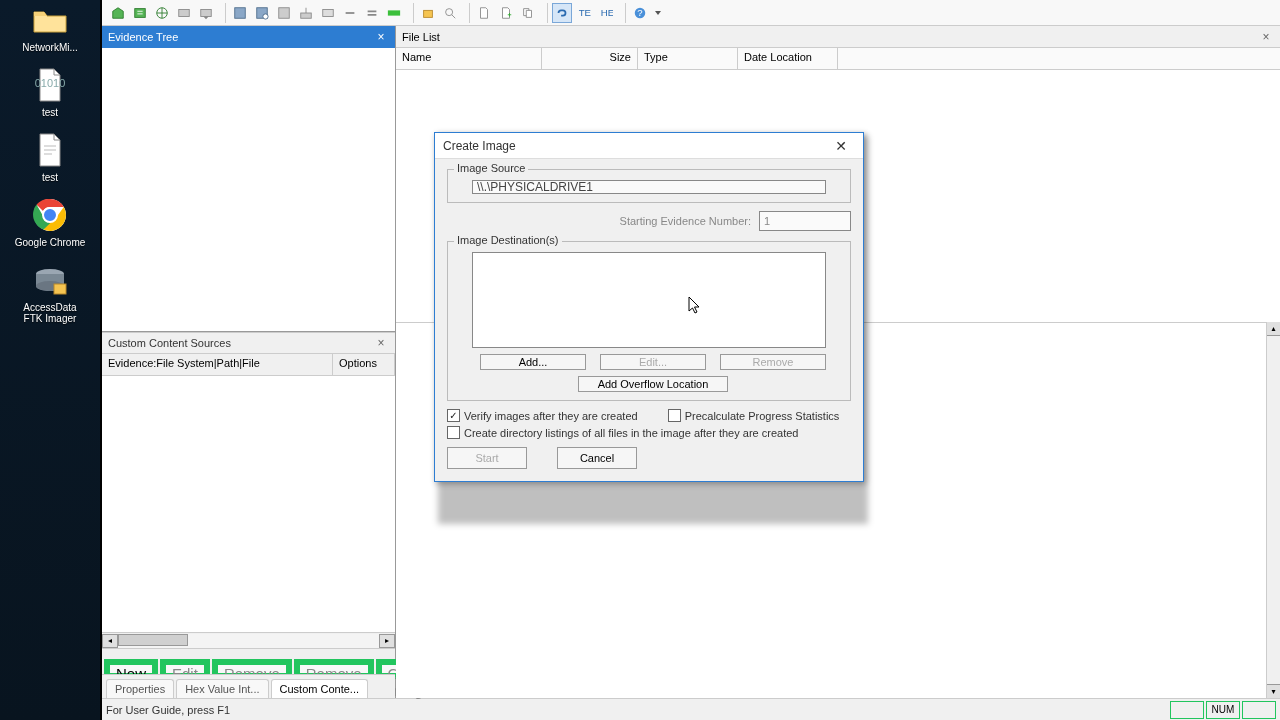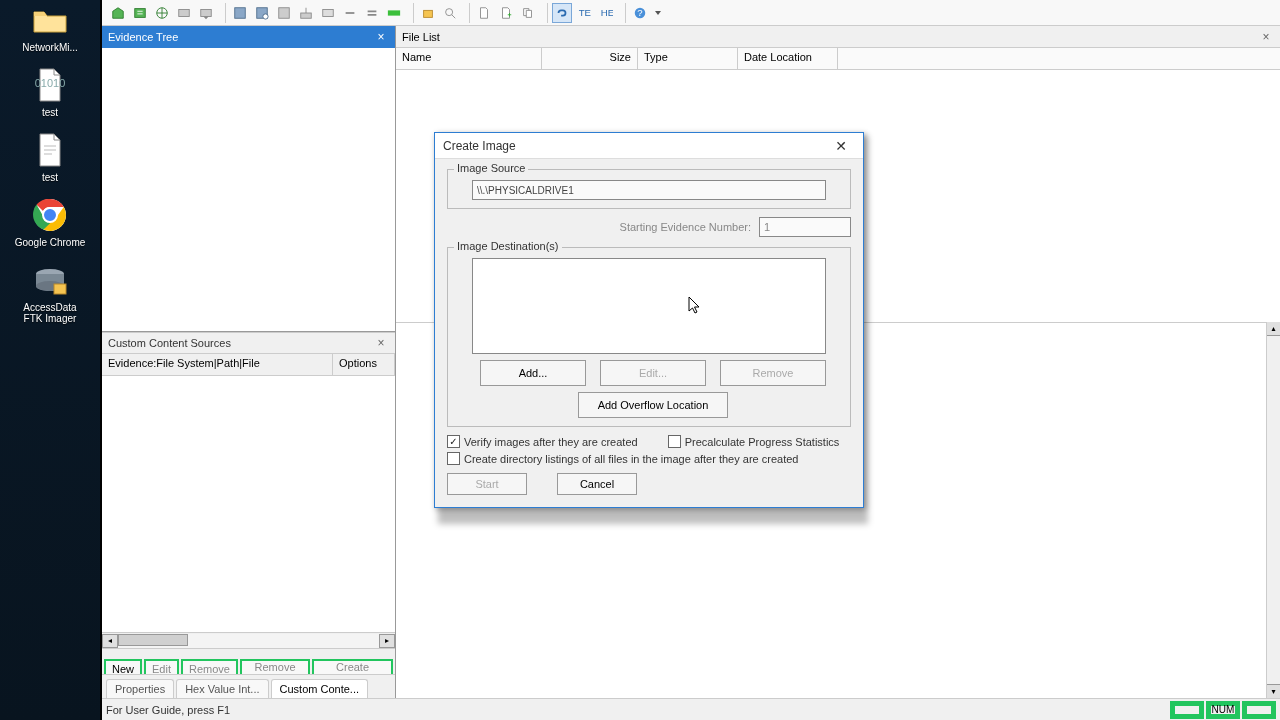--- a/index.html
+++ b/index.html
@@ -40,21 +40,21 @@
 .cs-header-row { height: 22px; background: #f0f0f0; border-bottom: 1px solid #ccc; display: flex; }
 .cs-header-row .col { padding: 3px 6px; border-right: 1px solid #ccc; }
 .cs-header-row .c1 { flex: 1; }
 .cs-header-row .c2 { width: 62px; }
 .cs-list { flex: 1; background: #fff; position: relative; }
 .cs-scrollbar { height: 16px; background: #f0f0f0; border-top: 1px solid #ccc; display: flex; align-items: center; }
 .cs-scrollbar .arrow { width: 16px; height: 14px; background: #e0e0e0; border: 1px solid #999; display: flex; align-items: center; justify-content: center; font-size: 8px; }
 .cs-scrollbar .track { flex: 1; height: 14px; background: #f4f4f4; position: relative; }
 .cs-scrollbar .thumb { position: absolute; left: 0; top: 0; height: 12px; width: 70px; background: #d0d0d0; border: 1px solid #999; }
 .cs-buttons { height: 26px; background: #f0f0f0; border-top: 1px solid #ccc; display: flex; align-items: center; padding: 2px; gap: 2px;}
-.cs-buttons button { height: 20px; padding: 0 6px; background: #f8f8f8; border: 2px solid #22c55e; font-size: 11px; color: #888; margin-top: 14px; }
+.cs-buttons button { height: 20px; padding: 0 6px; background: #f8f8f8; border: 6px solid #22c55e; font-size: 15px; color: #888; margin-top: 14px; }
 .cs-buttons button.enabled { color: #000; }
 
 
 .right-col { flex: 1; display: flex; flex-direction: column; position: relative; }
 .filelist-head { height: 22px; background: #f0f0f0; border-bottom: 1px solid #ccc; display: flex; align-items: center; padding: 0 6px; font-size: 12px; }
 .filelist-head .x { margin-left: auto; width: 16px; height: 16px; display:flex; align-items:center; justify-content:center; color:#666; font-size:12px; cursor:pointer; }
 .filelist-cols { height: 22px; background: #fafafa; border-bottom: 1px solid #ccc; display: flex; }
 .filelist-cols .col { padding: 3px 6px; border-right: 1px solid #ccc; }
 .fc-name { width: 146px; }
 .fc-size { width: 96px; text-align: right; }
@@ -67,40 +67,40 @@
 .filelist-body .vsb .va2 { position:absolute; bottom:0; height: 14px; width:100%; background: #e0e0e0; border-top: 1px solid #999; display:flex;align-items:center;justify-content:center;font-size:8px;}
 
 
 .bottom-tabs { height: 24px; background: #f0f0f0; border-top: 1px solid #ccc; display: flex; align-items: flex-end; padding: 0 4px; }
 .bottom-tabs .tab { padding: 3px 8px; border: 1px solid #ccc; border-bottom: none; background: #f8f8f8; margin-right: 2px; color: #555; font-size: 11px; border-radius: 3px 3px 0 0;}
 .bottom-tabs .tab.active { background: #fff; color: #000; }
 
 
 .statusbar { height: 22px; background: #f0f0f0; border-top: 1px solid #ccc; display: flex; align-items: center; padding: 0 4px; }
 .statusbar .msg { flex: 1; font-size: 11px; color: #333; }
-.statusbar .cell { width: 34px; height: 18px; border: 5px solid #22c55e; margin-left: 2px; display:flex;align-items:center;justify-content:center;font-size:10px;}
+.statusbar .cell { width: 34px; height: 18px; border: 1px solid #22c55e; margin-left: 2px; display:flex;align-items:center;justify-content:center;font-size:10px;}
 
 
 .dialog-shadow { position: absolute; left: 438px; top: 136px; width: 430px; height: 388px; background: rgba(0,0,0,.25); filter: blur(3px); }
 .dialog { position: absolute; left: 434px; top: 132px; width: 430px; background: #f0f0f0; border: 1px solid #2d7dd2; box-shadow: 2px 2px 6px rgba(0,0,0,.3); }
 .dialog .titlebar { height: 26px; background: #fff; display: flex; align-items: center; padding: 0 8px; border-bottom: 1px solid #ddd; }
 .dialog .titlebar .t { font-size: 12px; color: #333; }
 .dialog .titlebar .close { margin-left: auto; width: 28px; height: 20px; display: flex; align-items: center; justify-content: center; font-size: 14px; color: #333; cursor: pointer; }
 .dialog .body { padding: 10px 12px 12px; }
 
 .groupbox { border: 1px solid #bbb; padding: 10px 24px 8px; margin-bottom: 8px; position: relative; }
 .groupbox .legend { position: absolute; top: -8px; left: 6px; background: #f0f0f0; padding: 0 3px; font-size: 11px; color: #333; }
-.src-field { width: 100%; height: 20px; border: 1px solid #888; background: #fafafa; padding: 2px 4px; font-size: 10px; color: #444; }
+.src-field { width: 100%; height: 14px; border: 1px solid #888; background: #fafafa; padding: 2px 4px; font-size: 12px; color: #444; }
 .ev-row { display: flex; align-items: center; margin-top: 8px; gap: 8px; justify-content: flex-end; }
 .ev-row label { color: #888; font-size: 11px; }
 .ev-row input { width: 92px; height: 20px; border: 1px solid #888; padding: 2px 4px; background: #fafafa; color: #888; }
 
 .dest-list { height: 96px; border: 1px solid #888; background: #fff; margin-bottom: 6px; }
 .dest-btns { display: flex; gap: 6px; justify-content: center; margin-bottom: 6px; }
-.dest-btns button, .overflow-row button { width: 120px; height: 26px; border: 1px solid #999; background: #f6f6f6; font-size: 11px; margin-left: 8px; }
+.dest-btns button, .overflow-row button { width: 120px; height: 16px; border: 1px solid #999; background: #f6f6f6; font-size: 11px; margin-left: 8px; }
 .dest-btns button.dis { color: #aaa; }
 .overflow-row { display: flex; justify-content: center; }
 .overflow-row button { width: 150px; }
 
 .chk-row { display: flex; align-items: center; gap: 4px; margin: 4px 0; font-size: 11px; color: #333; flex-wrap: wrap;}
 .chk-row .spacer { width: 22px; }
 .chk { width: 13px; height: 13px; border: 1px solid #666; background: #fff; display: inline-flex; align-items: center; justify-content: center; font-size: 10px; color: #222; }
 .chk.checked::before { content: "✓"; }
 
 .dlg-btns { display: flex; gap: 30px; margin-top: 8px; }

